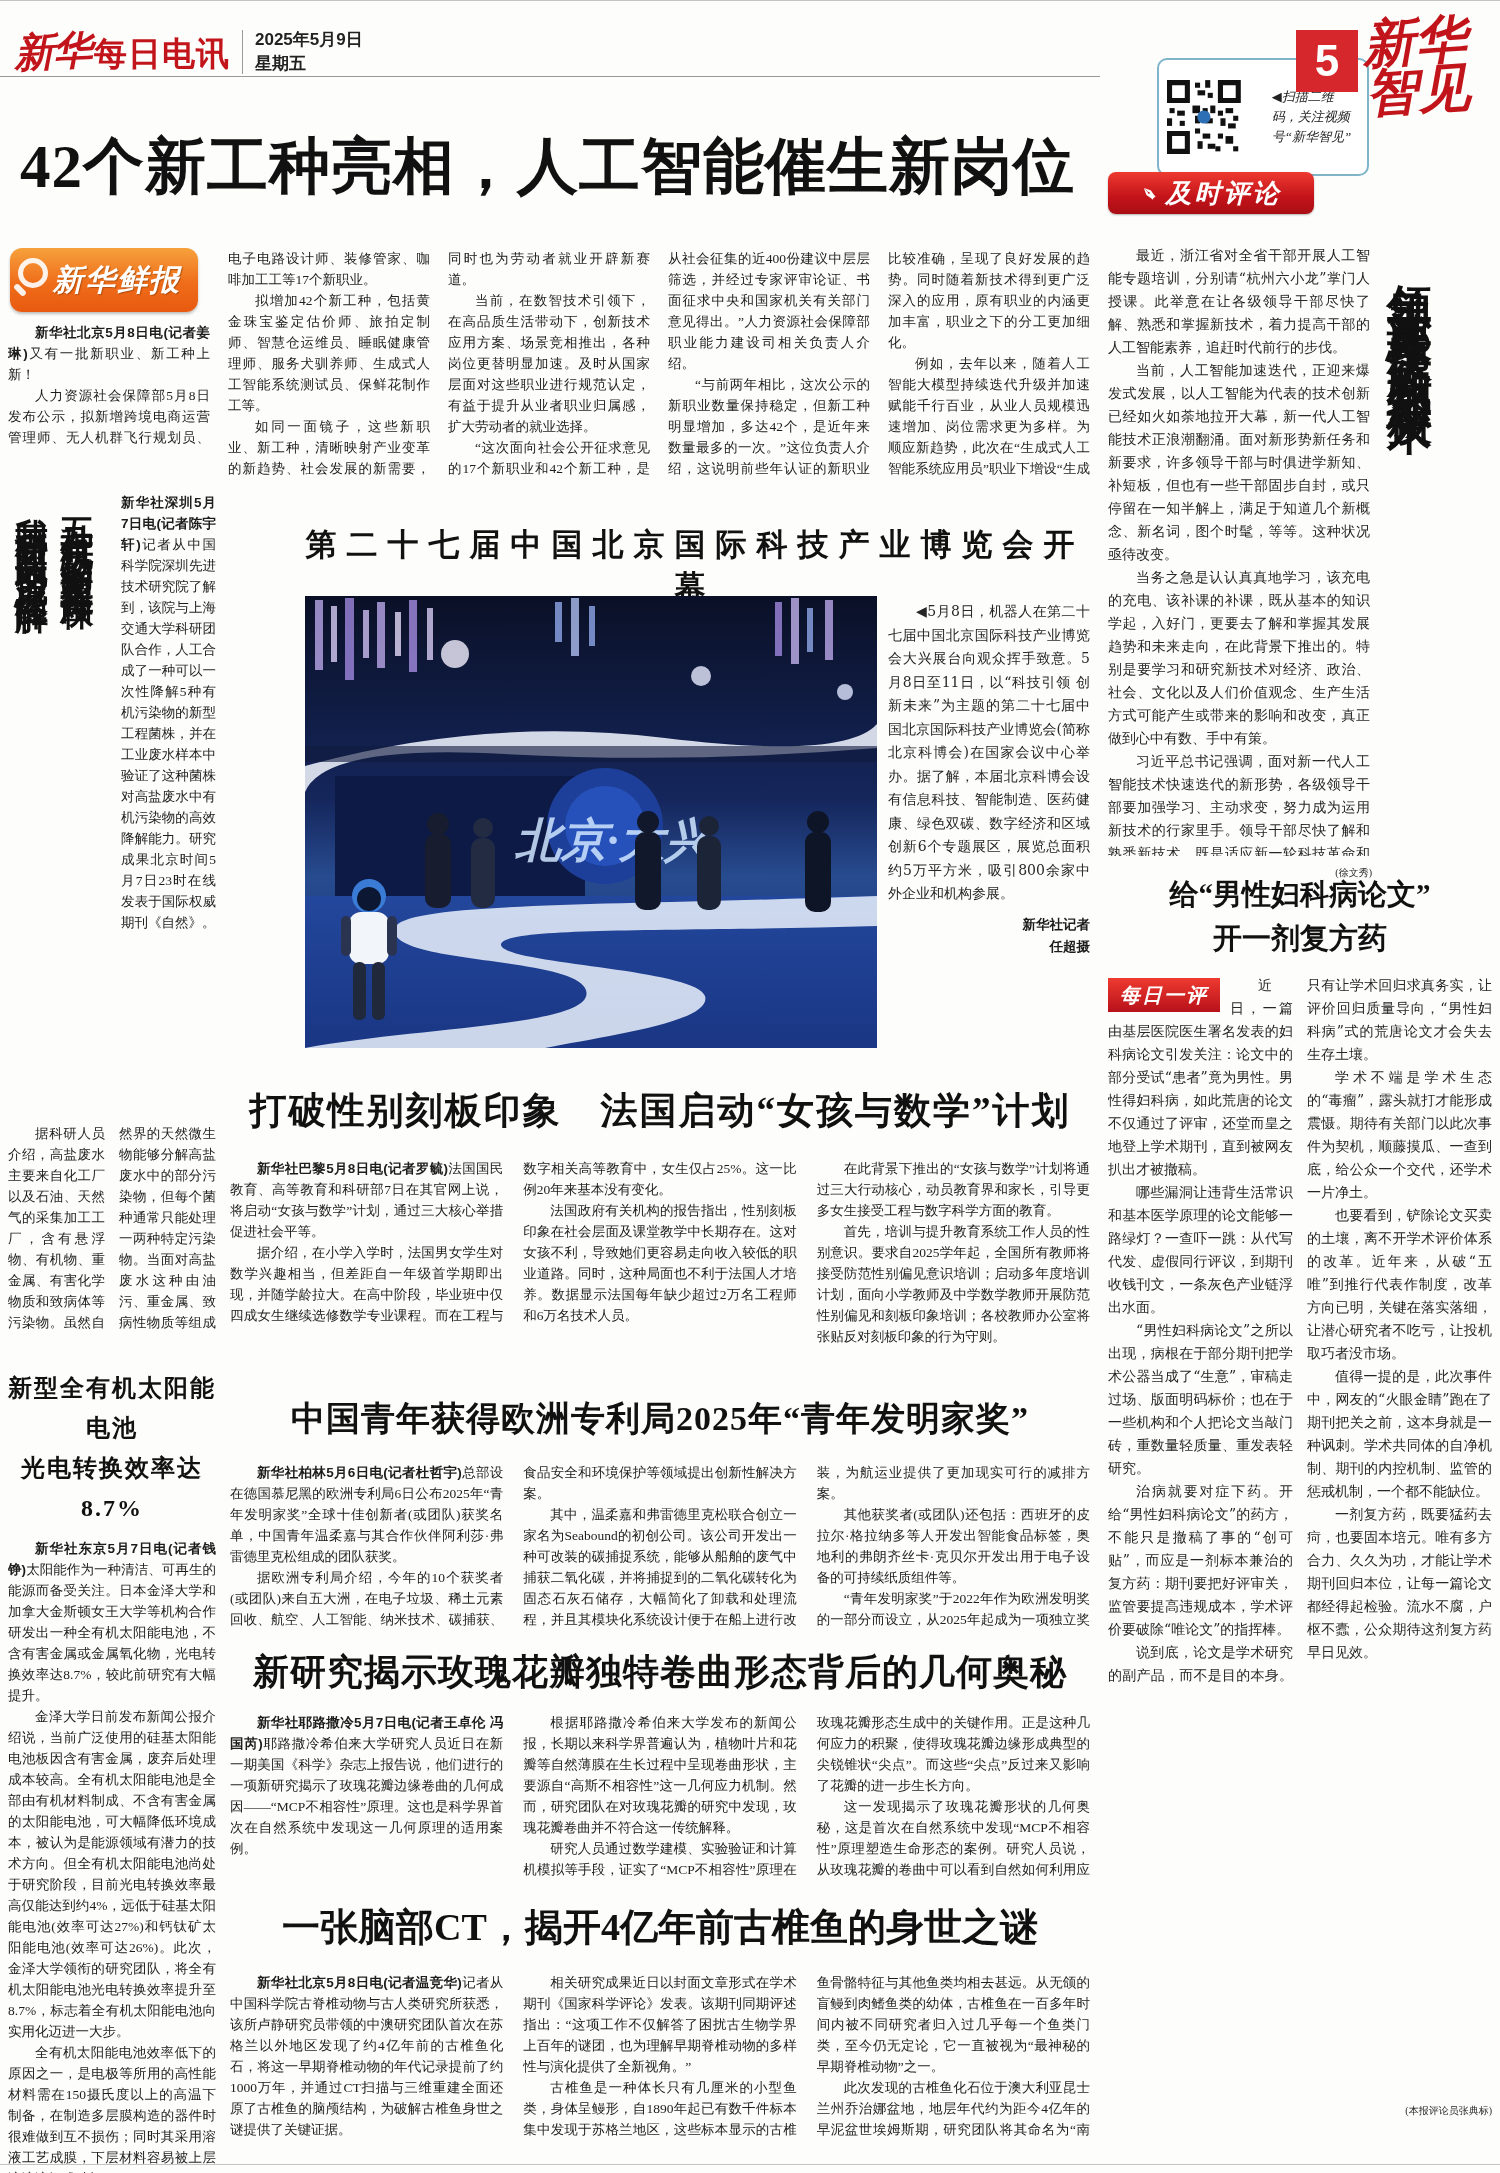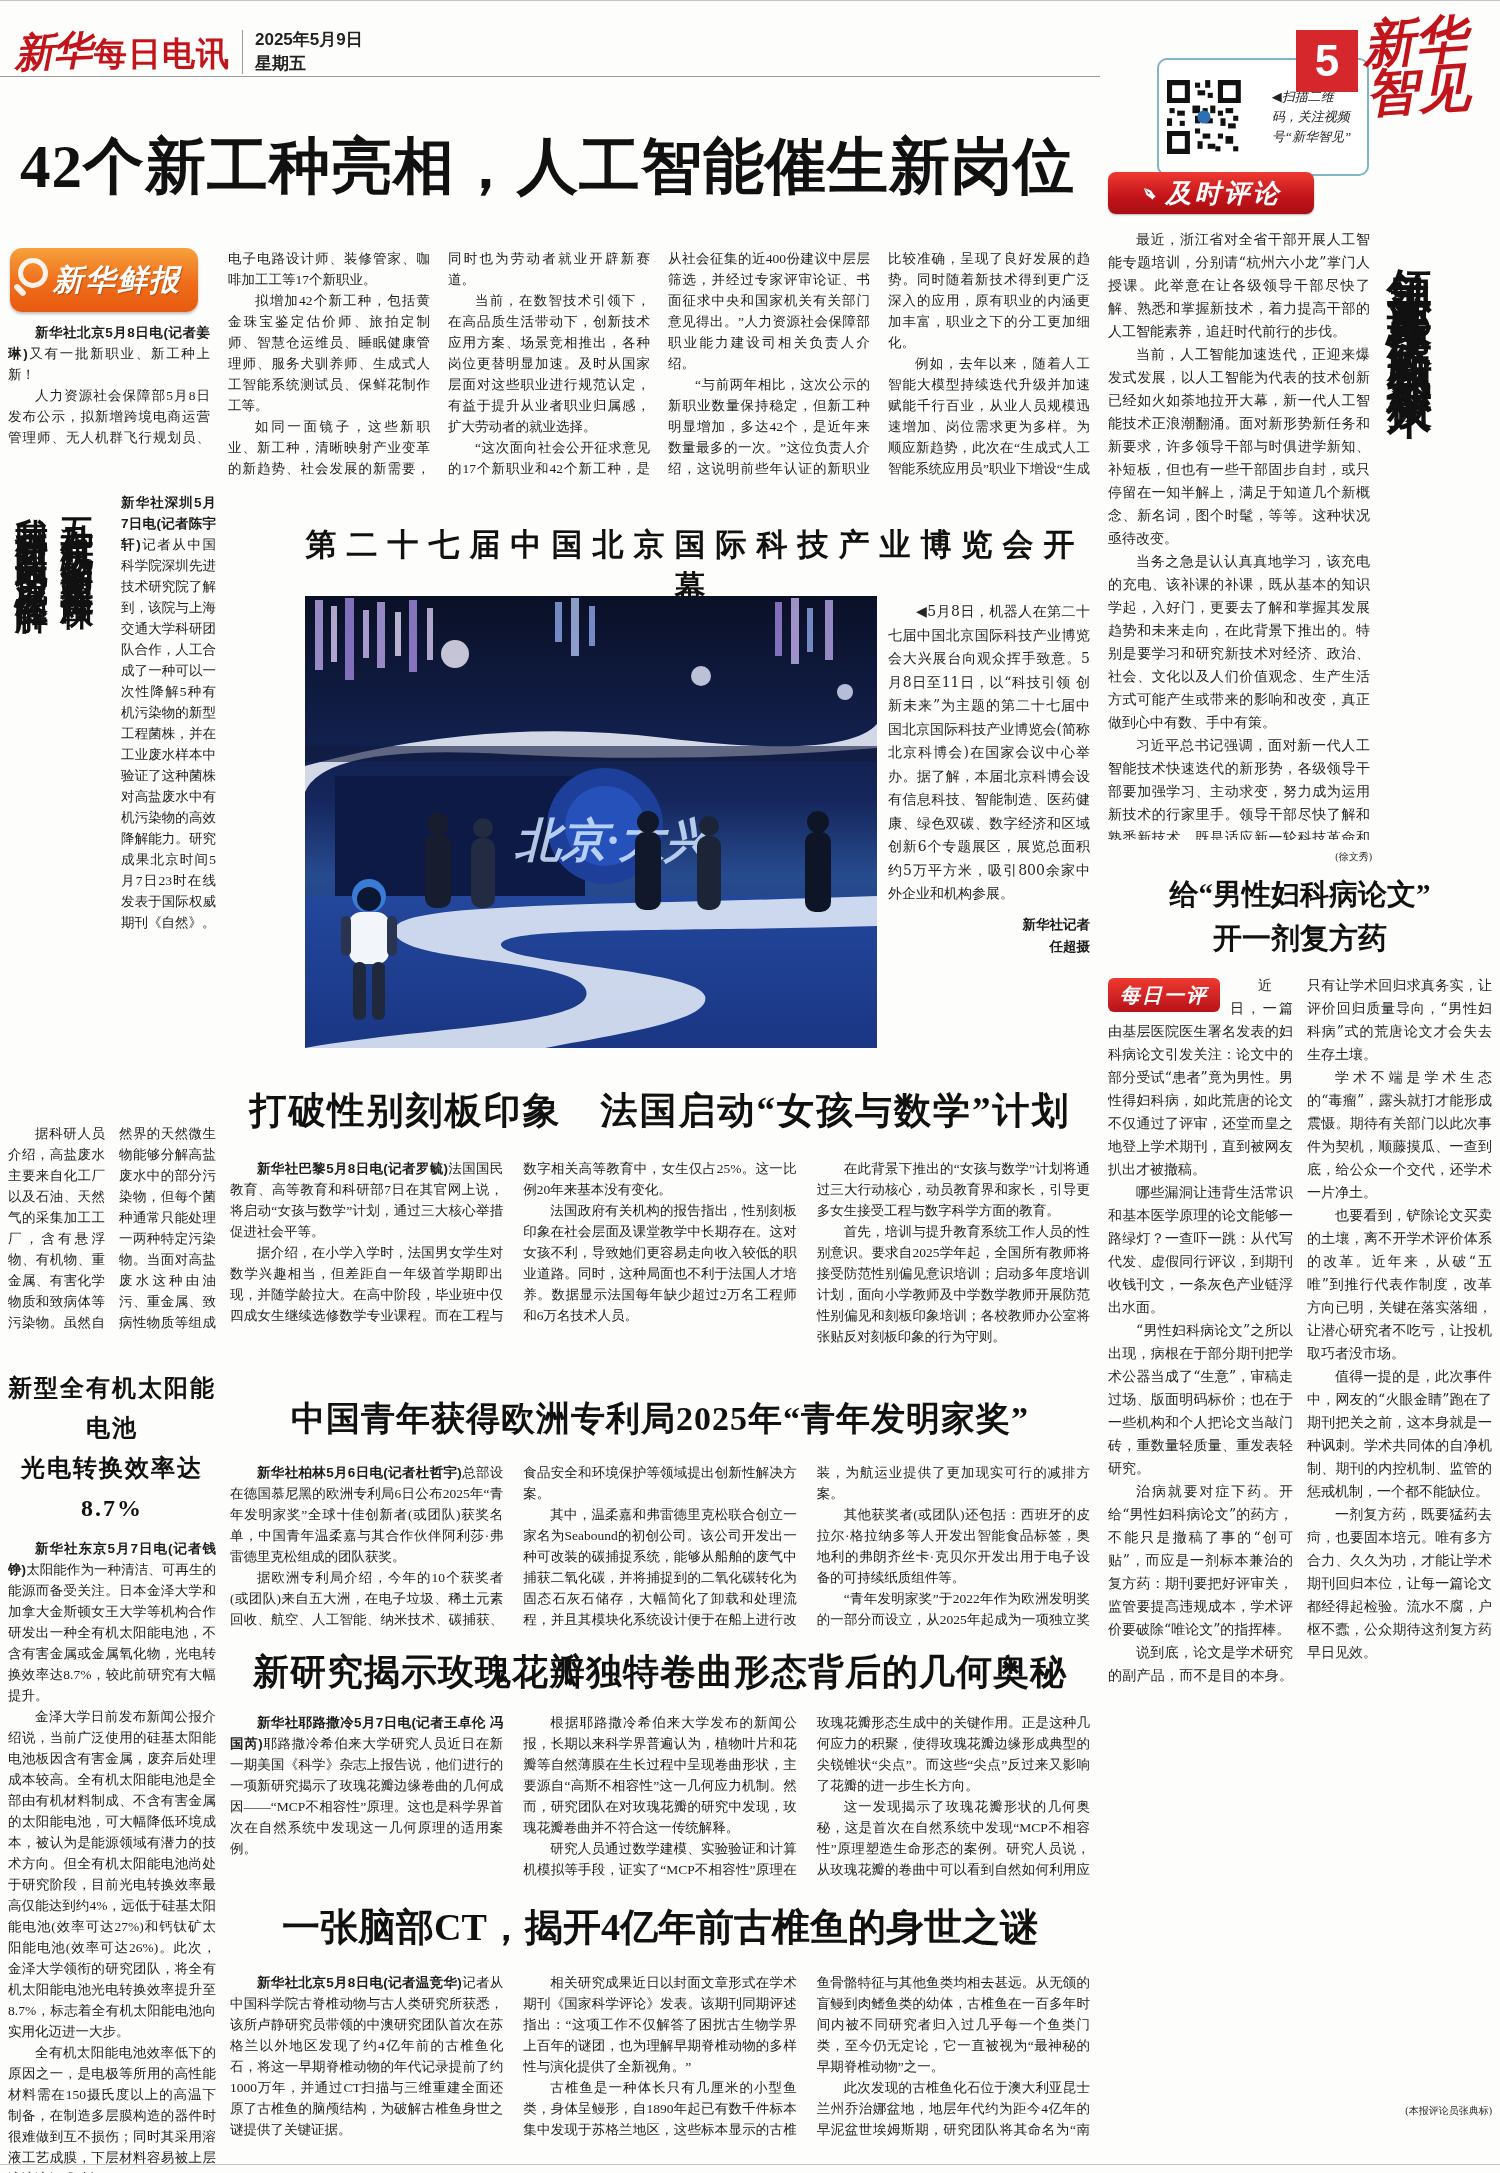--- a/index.html
+++ b/index.html
@@ -45,21 +45,21 @@
     border:5px solid #fff; border-radius:50%; opacity:.9;}
   .badge-xhxb .mag::after { content:""; position:absolute; left:-10px; top:24px; width:14px; height:6px;
     background:#fff; transform:rotate(45deg); border-radius:3px;}
   .badge-xhxb span { color:#fff; font-size:30px; font-weight:900; font-style:italic; letter-spacing:2px;
     text-shadow:1px 1px 1px rgba(140,60,0,.6); padding-left:26px;}
   .badge-jsp { width:206px; height:42px; border-radius:8px;
     background:linear-gradient(180deg,#ee3a30,#c3131a 60%,#a90e14);
     display:flex; align-items:center; justify-content:center; gap:8px; box-shadow:0 1px 2px rgba(0,0,0,.3);}
   .badge-jsp .pen { color:#fff; font-size:20px; transform:rotate(-135deg); display:inline-block;}
   .badge-jsp span.t { color:#fff; font-size:26px; font-weight:900; font-style:italic; letter-spacing:3px;}
-  .badge-mry { width:112px; height:34px; border-radius:6px; background:linear-gradient(180deg,#ee3a30,#b8111a);
+  .badge-mry { width:112px; height:34px; border-radius:0; background:linear-gradient(180deg,#ee3a30,#b8111a);
     color:#fff; display:flex; align-items:center; justify-content:center;
     font-size:20px; font-weight:900; font-style:italic; letter-spacing:2px; float:left; margin:4px 10px 6px 0;}
 
   
   .v-head { writing-mode:vertical-lr; text-orientation:upright; font-weight:900; color:#111; }
   .kai p { font-size:14px; line-height:23px; text-align:justify; text-indent:2em; color:#262626; font-family:"DejaVu Serif",serif;}
   .sig { text-align:right; font-size:10px; color:#262626; }
 
   
   .photo { position:relative; background:#0c1733; overflow:hidden; }
@@ -307,21 +307,21 @@
         <p class="para">古椎鱼是一种体长只有几厘米的小型鱼类，身体呈鳗形，自1890年起已有数千件标本集中发现于苏格兰地区，这些标本显示的古椎鱼骨骼特征与其他鱼类均相去甚远。从无颌的盲鳗到肉鳍鱼类的幼体，古椎鱼在一百多年时间内被不同研究者归入过几乎每一个鱼类门类，至今仍无定论，它一直被视为“最神秘的早期脊椎动物”之一。</p>
         <p class="para">此次发现的古椎鱼化石位于澳大利亚昆士兰州乔治娜盆地，地层年代约为距今4亿年的早泥盆世埃姆斯期，研究团队将其命名为“南方古椎鱼”。与其共生的还有无颌类、有颌盾皮鱼、早期鲨鱼、棘鱼类及多种硬骨鱼类。</p>
       </div>
   </div>
 
   <div class="abs" style="left:1108px;top:172px;width:384px">
     <div class="badge-jsp">
       <span class="pen">✒</span>
       <span class="t">及时评论</span>
     </div>
-    <div style="display:flex;gap:14px;margin-top:14px">
+    <div style="display:flex;gap:14px;margin-top:30px">
       <div class="kai clip" style="width:262px;height:612px">
         <div>
             <p class="para">最近，浙江省对全省干部开展人工智能专题培训，分别请“杭州六小龙”掌门人授课。此举意在让各级领导干部尽快了解、熟悉和掌握新技术，着力提高干部的人工智能素养，追赶时代前行的步伐。</p>
             <p class="para">当前，人工智能加速迭代，正迎来爆发式发展，以人工智能为代表的技术创新已经如火如荼地拉开大幕，新一代人工智能技术正浪潮翻涌。面对新形势新任务和新要求，许多领导干部与时俱进学新知、补短板，但也有一些干部固步自封，或只停留在一知半解上，满足于知道几个新概念、新名词，图个时髦，等等。这种状况亟待改变。</p>
             <p class="para">当务之急是认认真真地学习，该充电的充电、该补课的补课，既从基本的知识学起，入好门，更要去了解和掌握其发展趋势和未来走向，在此背景下推出的。特别是要学习和研究新技术对经济、政治、社会、文化以及人们价值观念、生产生活方式可能产生或带来的影响和改变，真正做到心中有数、手中有策。</p>
             <p class="para">习近平总书记强调，面对新一代人工智能技术快速迭代的新形势，各级领导干部要加强学习、主动求变，努力成为运用新技术的行家里手。领导干部尽快了解和熟悉新技术，既是适应新一轮科技革命和产业变革的需要，也是提高执政本领、履职尽责的需要。</p>
           </div>
       </div>
       <div class="v-head" style="height:612px;font-size:45px;line-height:1.1;letter-spacing:9px;margin-top:4px">领导干部要尽快了解和熟悉新技术</div>
     </div>

